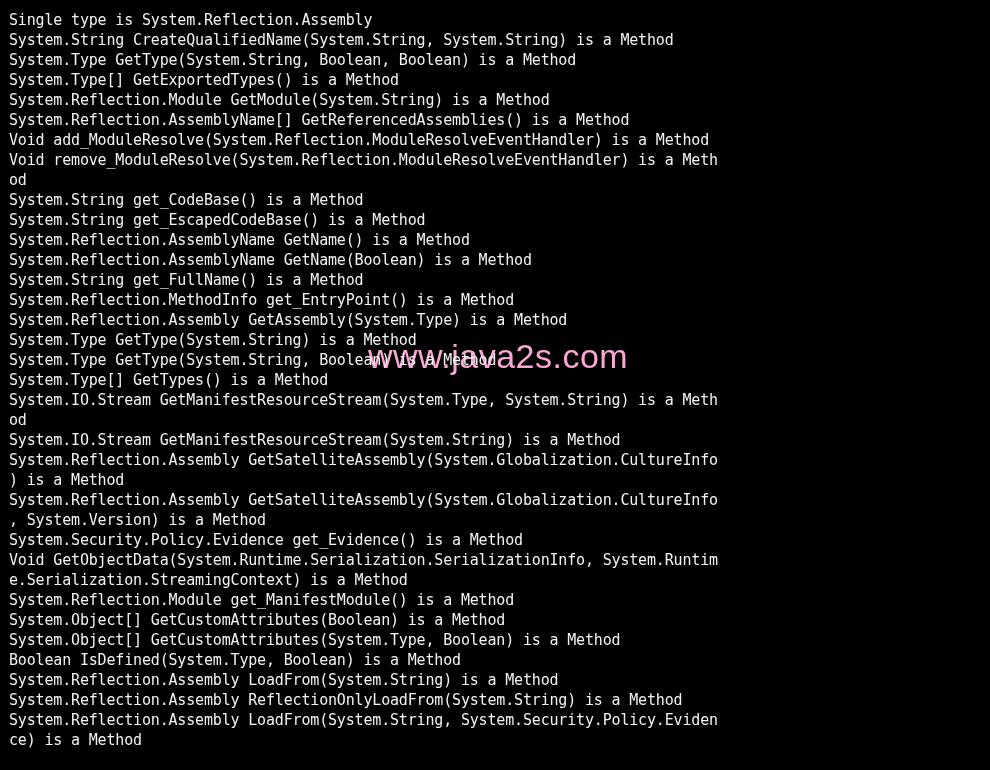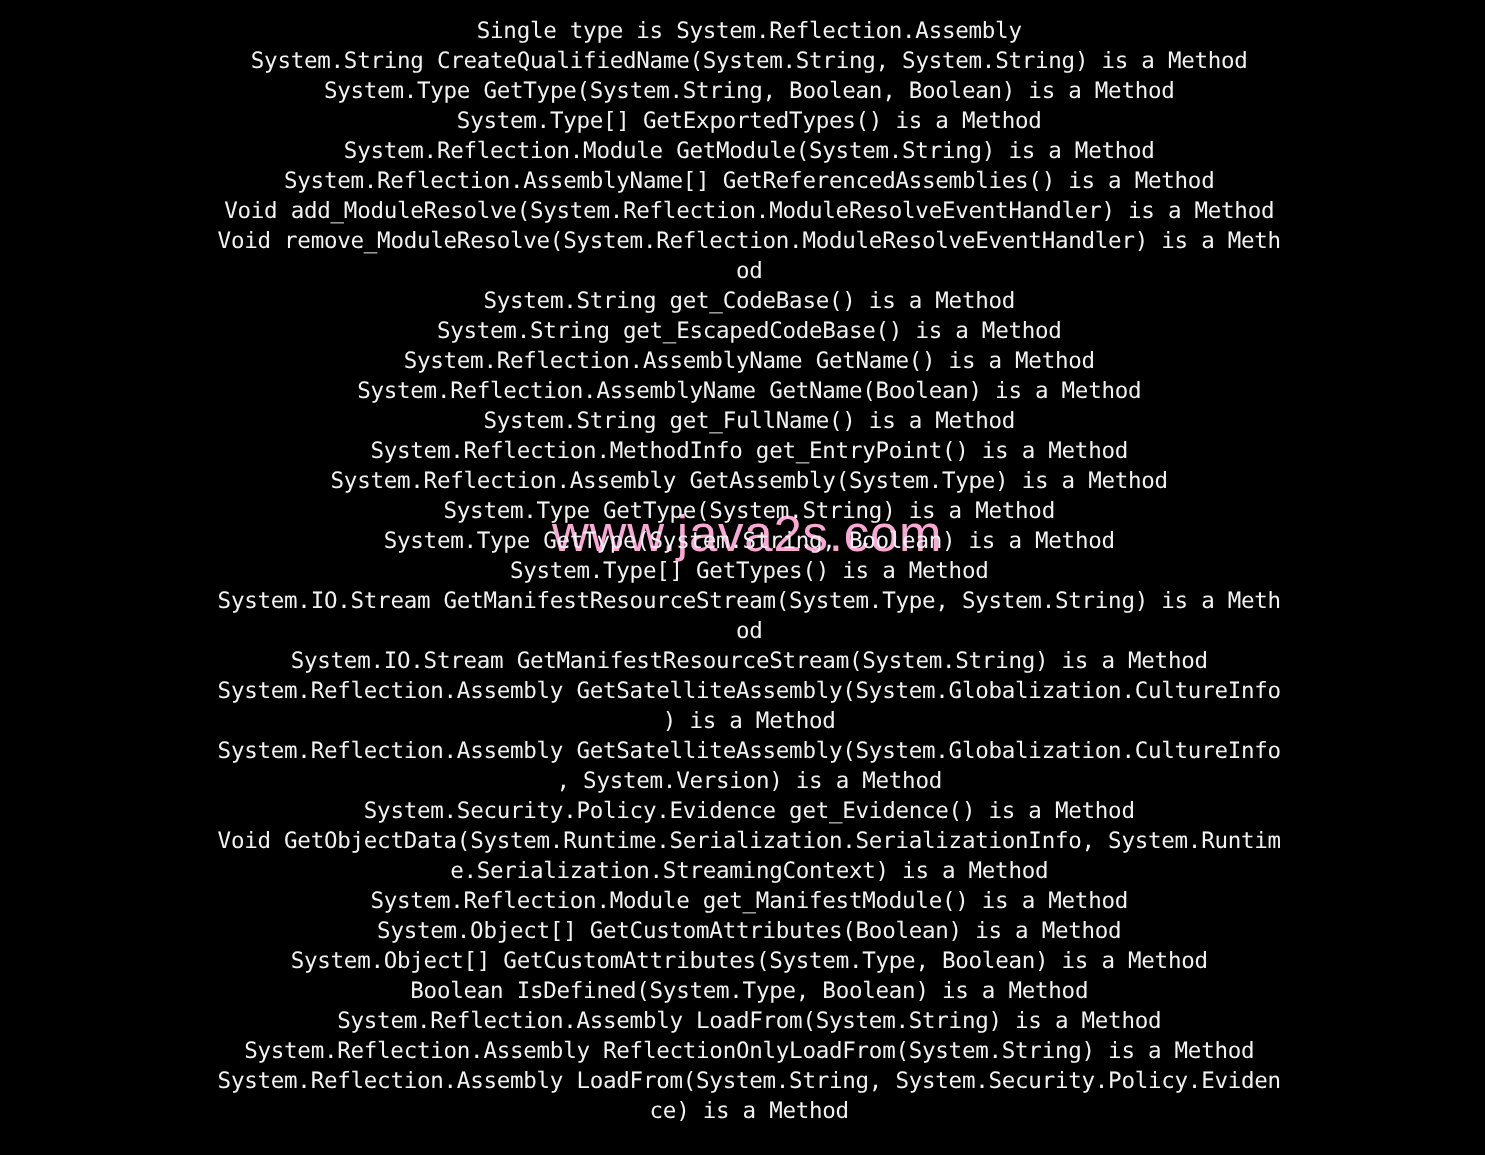--- a/index.html
+++ b/index.html
@@ -33,21 +33,20 @@
     position: relative;
     z-index: 2;
     padding: 10px 0 0 9px;
     margin: 0;
     font-family: "DejaVu Sans Mono", "Liberation Mono", monospace;
     font-size: 15px;
     line-height: 20px;
     color: #f2f2f2;
     white-space: pre;
     letter-spacing: -0.17px;
-    text-align: center;
   }
   .console-line {
     display: block;
     height: 20px;
     white-space: pre;
   }
 </style>
 </head>
 <body>
 

